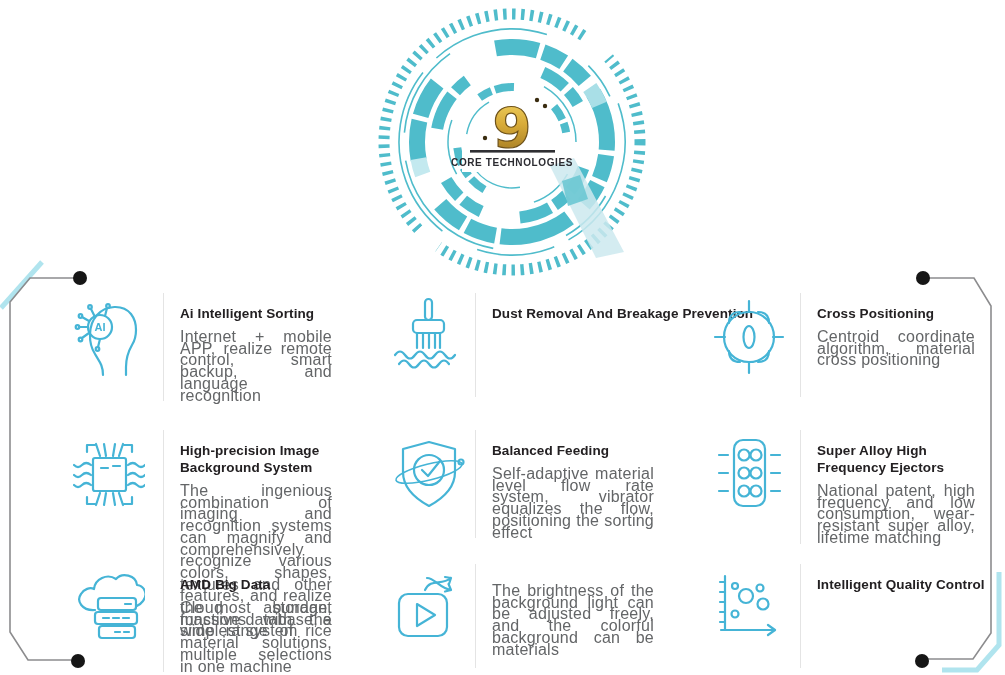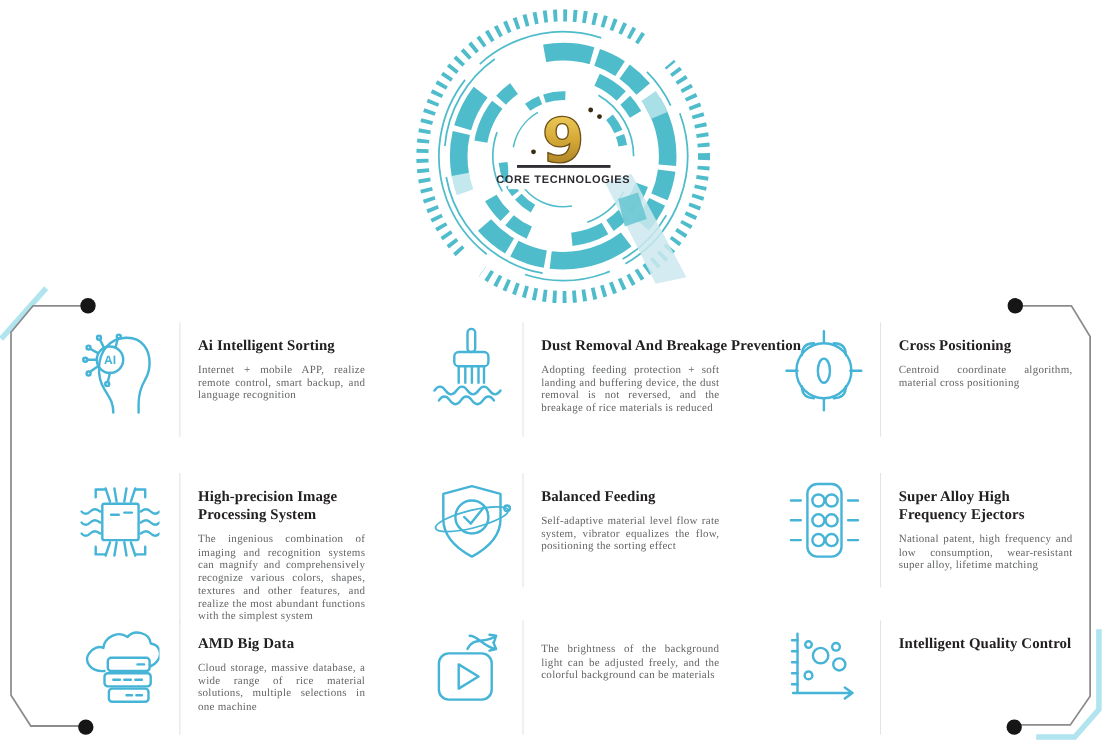--- a/index.html
+++ b/index.html
@@ -9,27 +9,27 @@
     background:#ffffff;
     overflow:hidden;
     font-family:"Liberation Sans", sans-serif;
   }
   svg{display:block;}
   .overlay{position:absolute;left:0;top:0;}
 
   
   .card{position:absolute;display:flex;align-items:flex-start;}
   .icon-box{flex:none;display:flex;justify-content:center;padding-top:4px;text-align:right;}
-  .text-box{border-left:1px solid #e4e4e4;padding:12px 0 0 16px;min-height:92px;font-family:Liberation Serif, serif;}
+  .text-box{border-left:1px solid #e4e4e4;padding:12px 0 0 16px;min-height:92px;}
   .title{
     font-weight:bold;font-size:13.5px;line-height:17px;color:#232022;
     white-space:pre-line;width:max-content;letter-spacing:.1px;
   }
   .body{
-    font-size:10px;line-height:11.7px;color:#636567;
+    font-size:16px;line-height:11.7px;color:#636567;
     text-align:justify;margin-top:9px;letter-spacing:.25px;
   }
   .c1{left:55px}  .c1 .icon-box{width:108px} .c1 .body{width:152px}
   .c2{left:382px} .c2 .icon-box{width:93px}  .c2 .body{width:162px}
   .c3{left:697px} .c3 .icon-box{width:103px} .c3 .body{width:158px}
   .r1{top:293px} .r2{top:430px} .r3{top:564px}
   .ztop{z-index:3}
   .card{z-index:2}
   .icon-svg{stroke:#45b4d6;fill:none;stroke-width:2.2;stroke-linecap:round;stroke-linejoin:round;}
   .icon-fillwhite{fill:#ffffff;}
@@ -124,21 +124,20 @@
       <svg class="icon-svg" width="72" height="84" viewBox="0 0 72 84">
         <rect x="32" y="2" width="7" height="21" rx="3.5"></rect>
         <rect x="20" y="23" width="31" height="13" rx="4"></rect>
         <path d="M24,36 V51 M30,36 V51 M36,36 V51 M42,36 V51 M47,36 V51"></path>
         <path d="M2,58 q5,-7 10,0 t10,0 t10,0 t10,0 t10,0 t10,0"></path>
         <path d="M6,67 q5,-7 10,0 t10,0 t10,0 t10,0 t10,0"></path>
       </svg>
     </div>
     <div class="text-box">
       <div class="title">Dust Removal And Breakage Prevention</div>
-      <div class="body">Adopting feeding protection + soft landing and buffering device, the dust removal is not reversed, and the breakage of rice materials is reduced</div>
     </div>
   </div>
 
   <div class="card r1 c3">
     <div class="icon-box">
       <svg class="icon-svg" width="72" height="84" viewBox="0 0 72 84">
         <circle cx="36" cy="40" r="25"></circle>
         <path d="M16,26 Q16,15 27,15 M45,15 Q56,15 56,26 M56,54 Q56,65 45,65 M27,65 Q16,65 16,54"></path>
         <path d="M36,4 V14 M36,66 V76 M2,40 H12 M60,40 H70"></path>
         <ellipse cx="36" cy="40" rx="5.5" ry="11"></ellipse>
@@ -157,21 +156,21 @@
         <path d="M28,34 h7 M40,32 h7"></path>
         <path d="M14,18 v-7 h8 M59,18 v-7 h-8 M14,63 v7 h8 M59,63 v7 h-8"></path>
         <path d="M18,31 q-5,-4 -9,0 q-4,4 -8,0 M18,41 q-5,-4 -9,0 q-4,4 -8,0 M18,51 q-5,-4 -9,0 q-4,4 -8,0"></path>
         <path d="M55,31 q5,-4 9,0 q4,4 8,0 M55,41 q5,-4 9,0 q4,4 8,0 M55,51 q5,-4 9,0 q4,4 8,0"></path>
         <path d="M27,22 L23,10 M33,22 L31,10 M40,22 L42,10 M46,22 L50,10"></path>
         <path d="M27,59 L23,71 M33,59 L31,71 M40,59 L42,71 M46,59 L50,71"></path>
       </svg>
     </div>
     <div class="text-box">
       <div class="title">High-precision Image
-Processing System</div>
+Background System</div>
       <div class="body">The ingenious combination of imaging and recognition systems can magnify and comprehensively recognize various colors, shapes, textures and other features, and realize the most abundant functions with the simplest system</div>
     </div>
   </div>
 
   <div class="card r2 c2">
     <div class="icon-box">
       <svg class="icon-svg" width="72" height="84" viewBox="0 0 72 84" stroke-width="2">
         <path d="M36,8 L62,15 V38 Q62,58 36,72 Q10,58 10,38 V15 Z"></path>
         <circle cx="36" cy="36" r="15"></circle>
         <path d="M29,36 L35,42 L47,27"></path>

